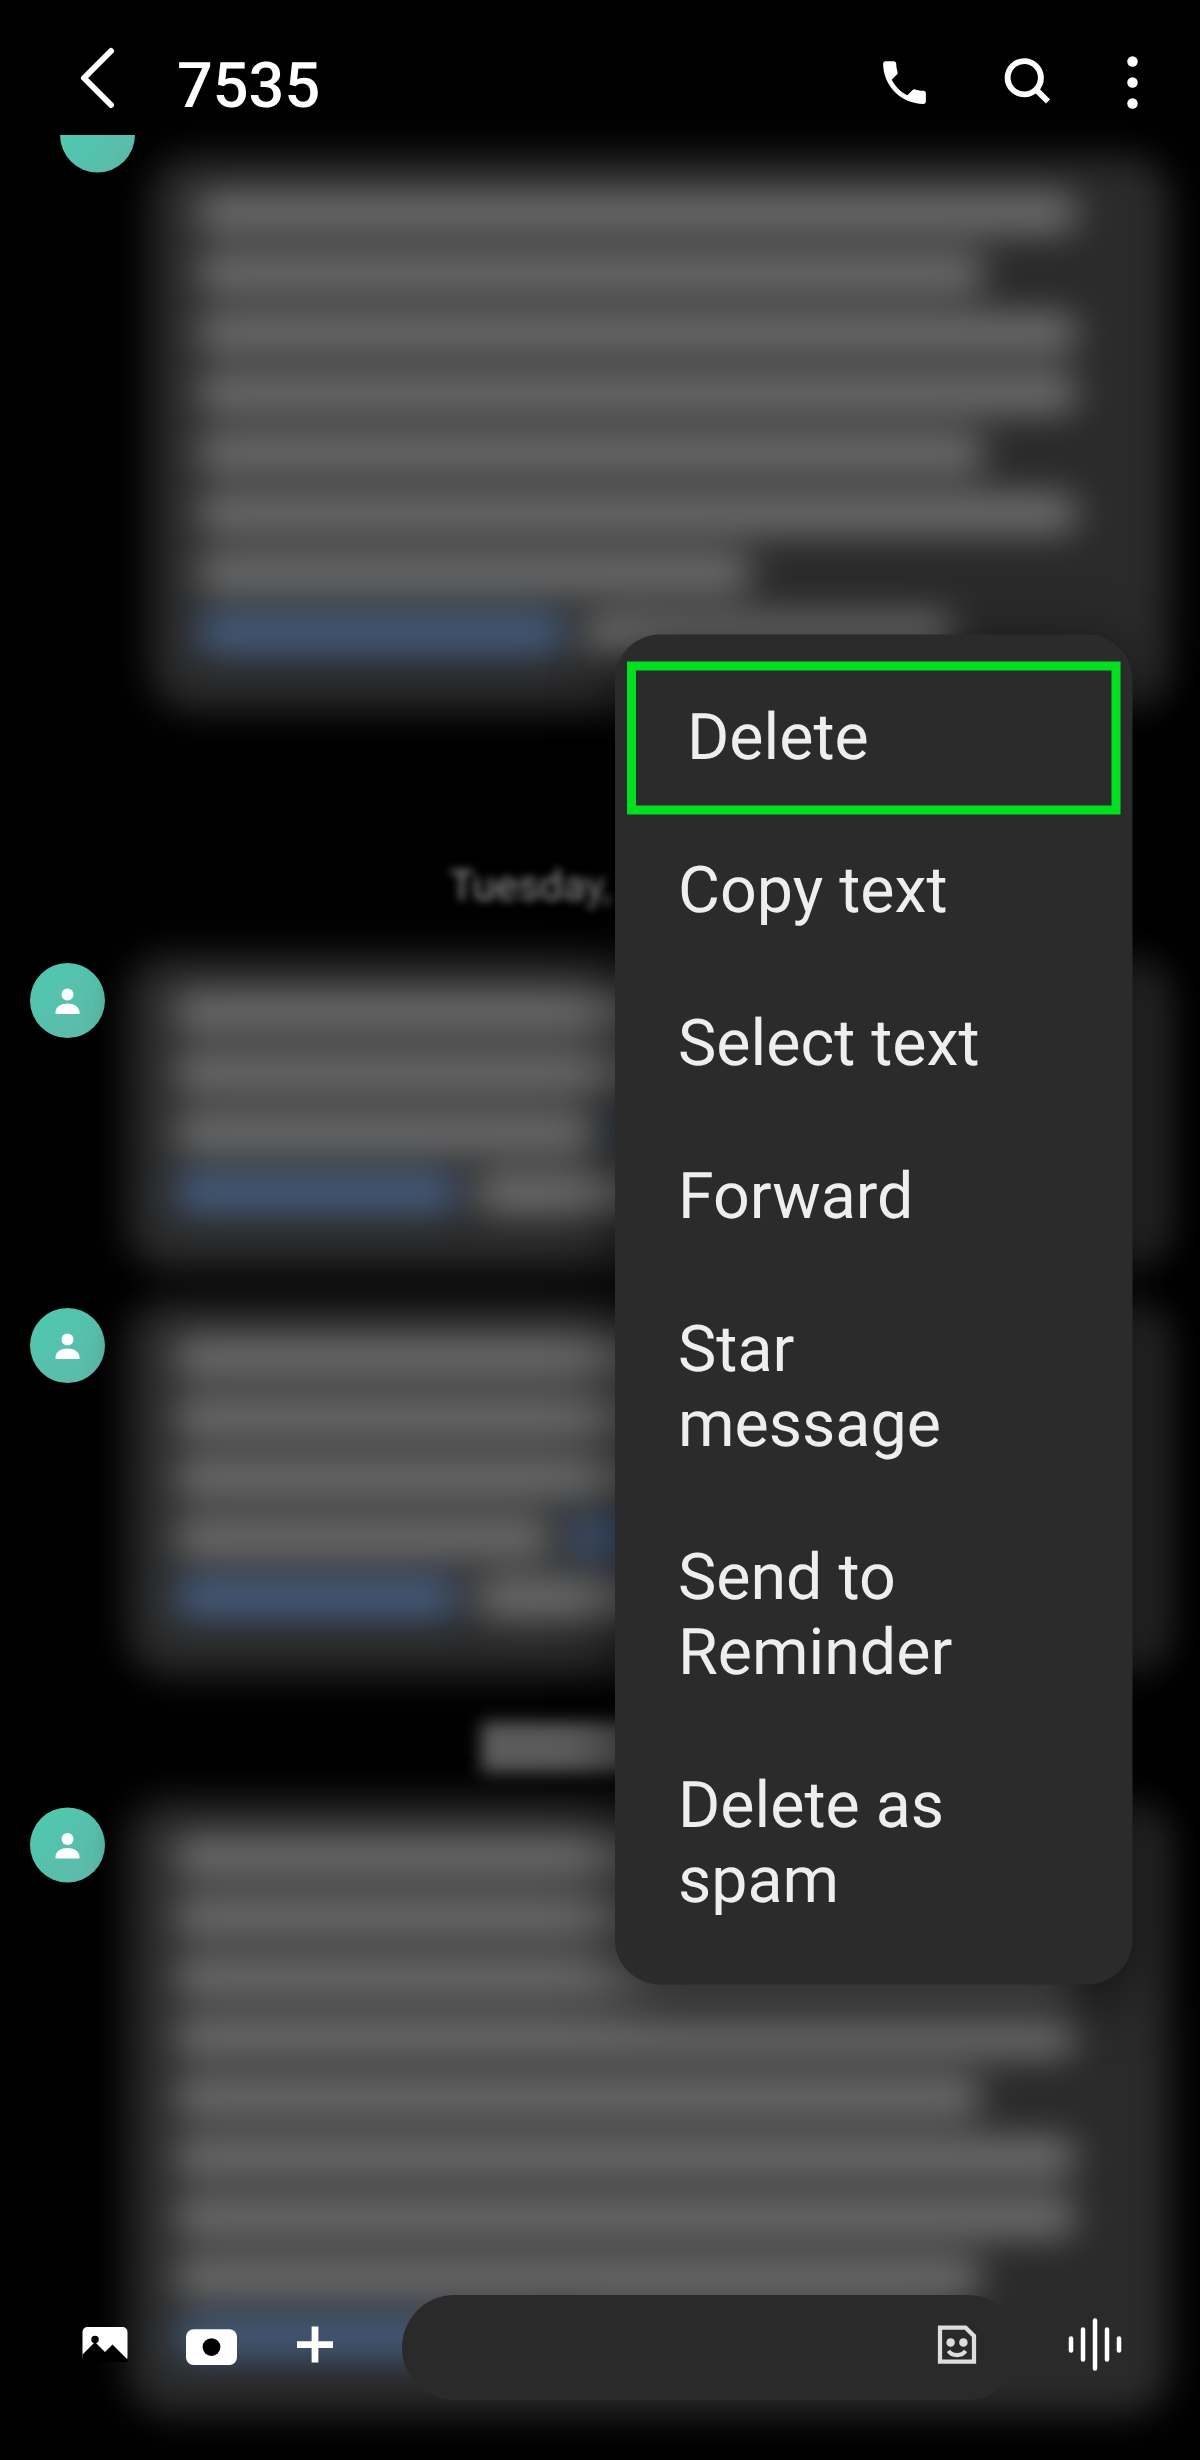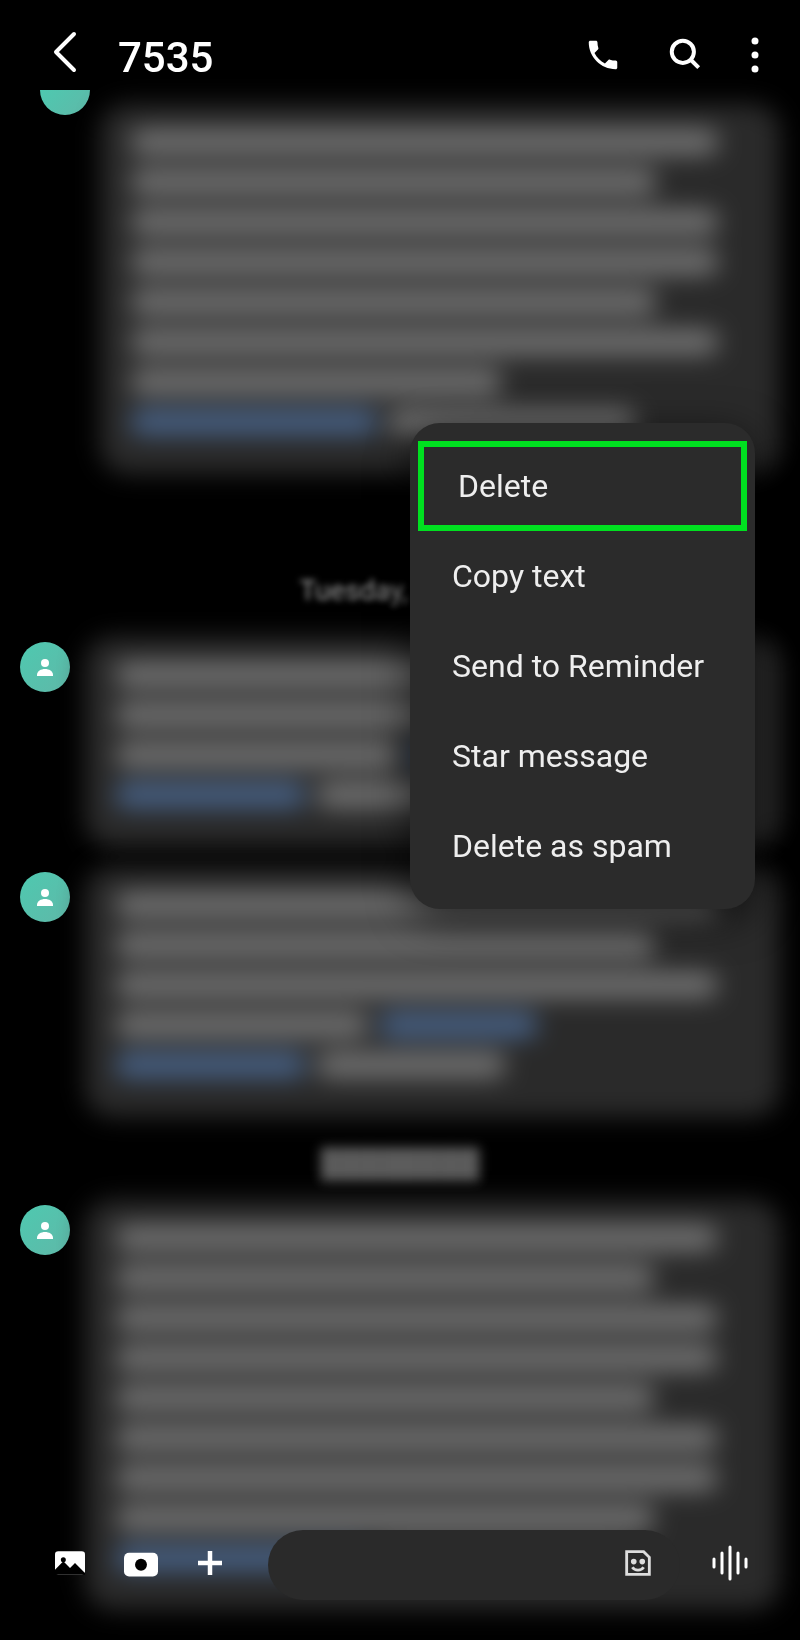--- a/index.html
+++ b/index.html
@@ -100,21 +100,21 @@
       right: 45px;
       width: 345px;
       background: #2b2b2b;
       border-radius: 30px;
       padding: 18px 0;
       box-shadow: 0 10px 40px rgba(0,0,0,0.6);
       z-index: 100;
     }
     .menu-item {
       padding: 26px 42px;
-      font-size: 32px;
+      font-size: 43px;
       color: #eee;
       cursor: pointer;
     }
     .menu-item.highlighted {
       border: 6px solid #00e020;
       margin: 0 8px;
       padding: 20px 34px;
     }
     .input-bar {
       position: absolute;
@@ -269,22 +269,24 @@
           <div class="blur-line" style="width:40%;"></div>
         </div>
     </div>
   </div>
 
 </div>
 
 <div class="context-menu">
   <div class="menu-item highlighted">Delete</div>
   <div class="menu-item">Copy text</div>
+  <div class="menu-item">Select text</div>
+  <div class="menu-item">Forward</div>
+  <div class="menu-item">Star message</div>
   <div class="menu-item">Send to Reminder</div>
-  <div class="menu-item">Star message</div>
   <div class="menu-item">Delete as spam</div>
 </div>
 
 <div class="input-bar">
   <div class="input-icon">
     <svg width="40" height="40" viewBox="0 0 24 24" fill="#fff">
         <rect x="3" y="5" width="18" height="14" rx="2"></rect>
         <circle cx="8" cy="10" r="1.5" fill="#000"></circle>
         <path d="M3 16l5-5 4 4 3-3 6 6v1H3z" fill="#000"></path>
       </svg>

